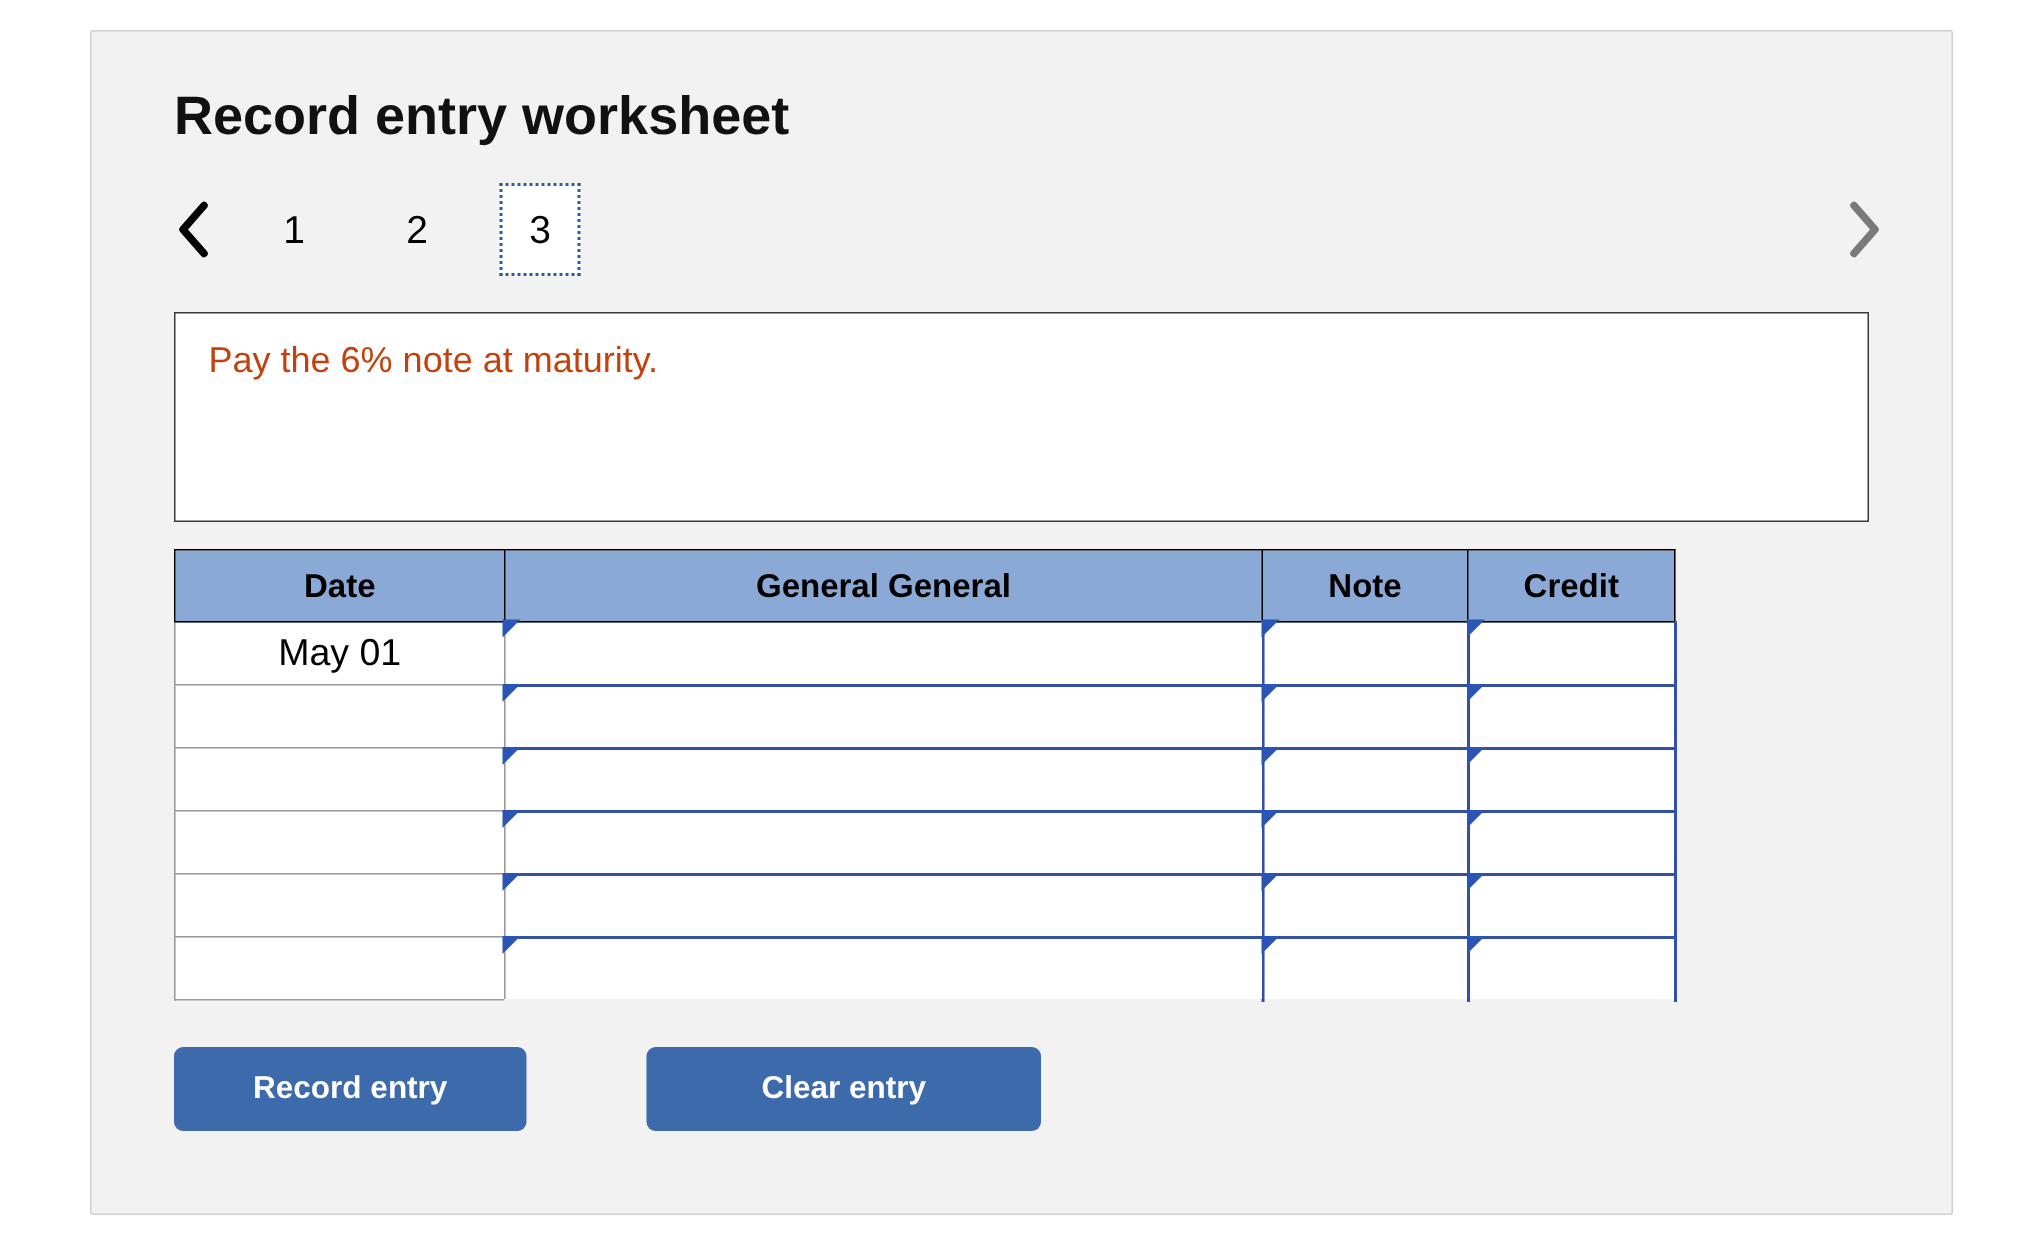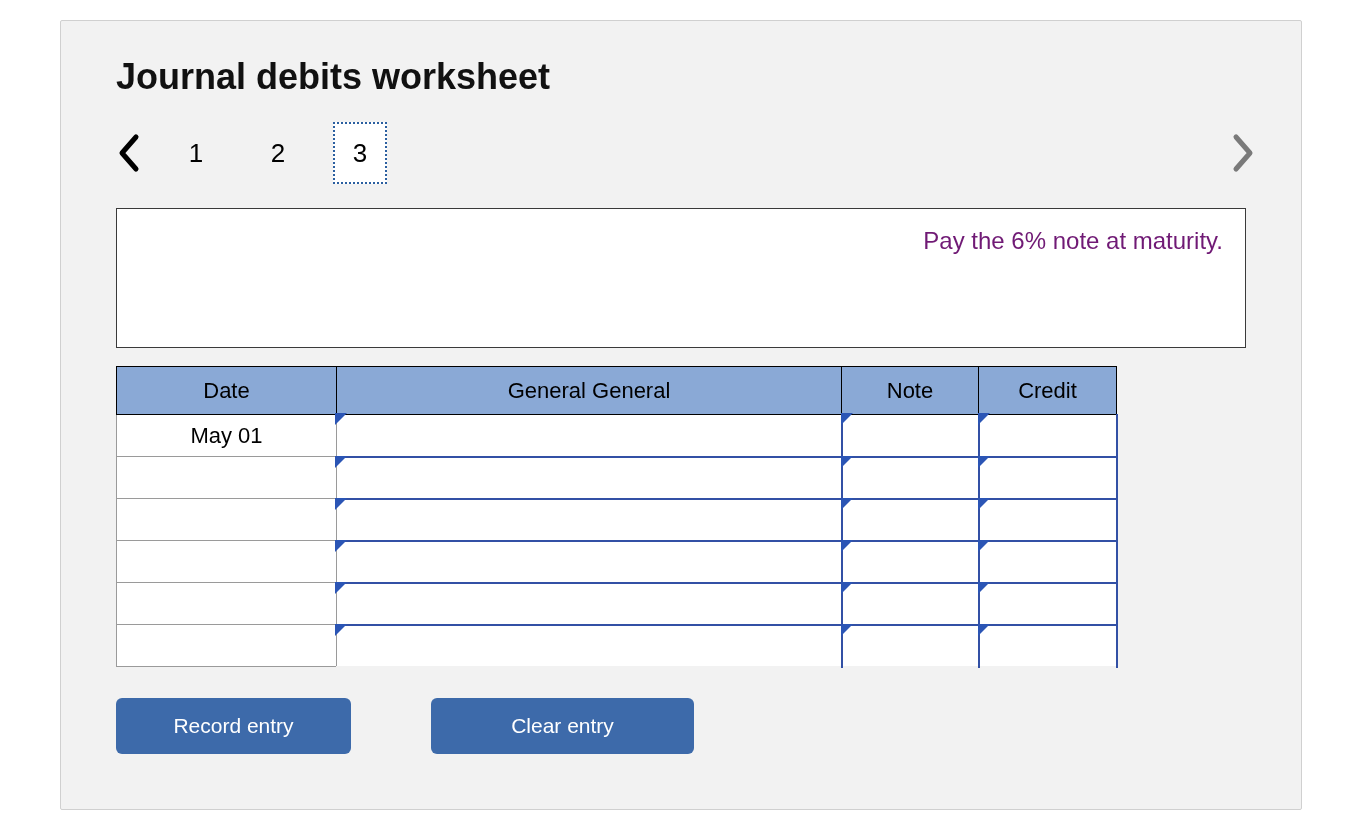--- a/index.html
+++ b/index.html
@@ -69,23 +69,22 @@
       top: 50%;
       transform: translateY(-50%);
     }
     .desc-box {
       background: #fff;
       border: 1px solid #3a3a3a;
       width: 100%;
       height: 140px;
       padding: 18px 22px;
       font-size: 24px;
-      color: #701a75;
+      color: #c2410c;
       margin-bottom: 18px;
-      text-align: right;
     }
     .note {
       color: #b51e1e;
       font-size: 21px;
       margin-bottom: 22px;
     }
     .grid-wrap {
       width: 1000px;
     }
     table.journal {
@@ -93,21 +92,21 @@
       width: 1000px;
       table-layout: fixed;
     }
     table.journal col.date-col { width: 220px; }
     table.journal col.gj-col   { width: 505px; }
     table.journal col.deb-col  { width: 137px; }
     table.journal col.cred-col { width: 138px; }
     table.journal th {
       background: #8aa9d6;
       border: 1px solid #000;
-      font-weight: normal;
+      font-weight: bold;
       font-size: 22px;
       height: 48px;
       padding: 0;
       text-align: center;
     }
     table.journal td {
       background: #fff;
       height: 42px;
       padding: 0;
       position: relative;
@@ -129,21 +128,21 @@
     table.journal tr.last td.deb-cell,
     table.journal tr.last td.cred-cell {
       border-bottom: 2px solid transparent;
     }
     
     table.journal td.gj-cell { border-left: none; }
     table.journal td.deb-cell { border-left: none; }
     table.journal td.cred-cell { border-left: none; }
 
     .date-val {
-      font-size: 22px;
+      font-size: 25px;
       text-align: center;
       width: 100%;
       display: block;
     }
     
     .tri {
       position: absolute;
       top: -2px;
       left: -2px;
       width: 0; height: 0;
@@ -160,40 +159,40 @@
 
     .button-row {
       margin-top: 30px;
       width: 1095px;
       display: flex;
     }
     .btn {
       background: #3d6aaa;
       color: #fff;
       font-size: 21px;
-      font-weight: normal;
+      font-weight: bold;
       border: none;
       border-radius: 6px;
       height: 56px;
       display: flex;
       align-items: center;
       justify-content: center;
       cursor: pointer;
     }
     .btn.record { width: 235px; margin-right: 80px; }
     .btn.clear  { width: 263px; }
     .btn.view   { width: 278px; margin-left: auto; }
   </style>
 </head>
 <body>
 
 <div class="page">
   <div class="panel">
 
-    <h1 class="title">Journal debits worksheet</h1>
+    <h1 class="title">Record entry worksheet</h1>
 
     <div class="pager-row">
       <span class="chevron">
         <svg width="28" height="40" viewBox="0 0 28 40">
           <polyline points="20,4 6,20 20,36" fill="none" stroke="#000" stroke-width="5" stroke-linecap="round" stroke-linejoin="round"></polyline>
         </svg>
       </span>
       <div class="pager-nums">
         <div class="page-num">1</div>
         <div class="page-num">2</div>

